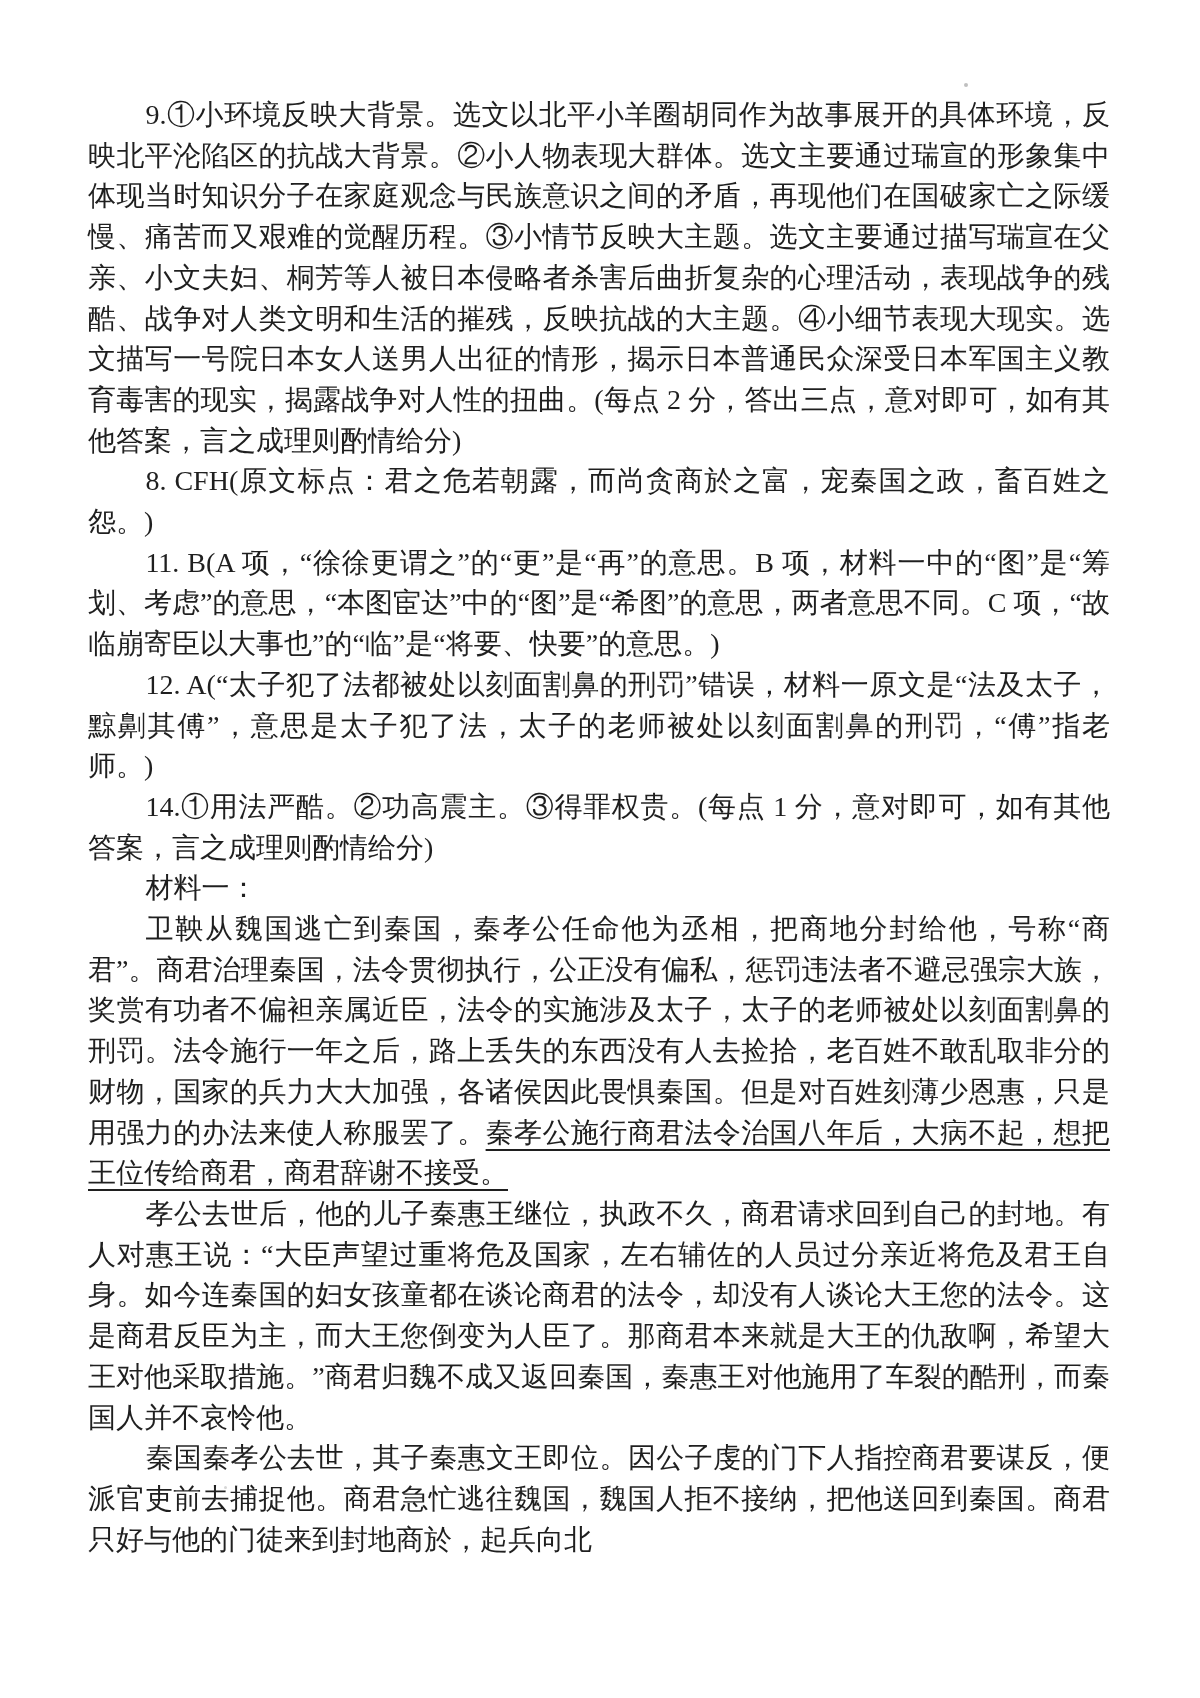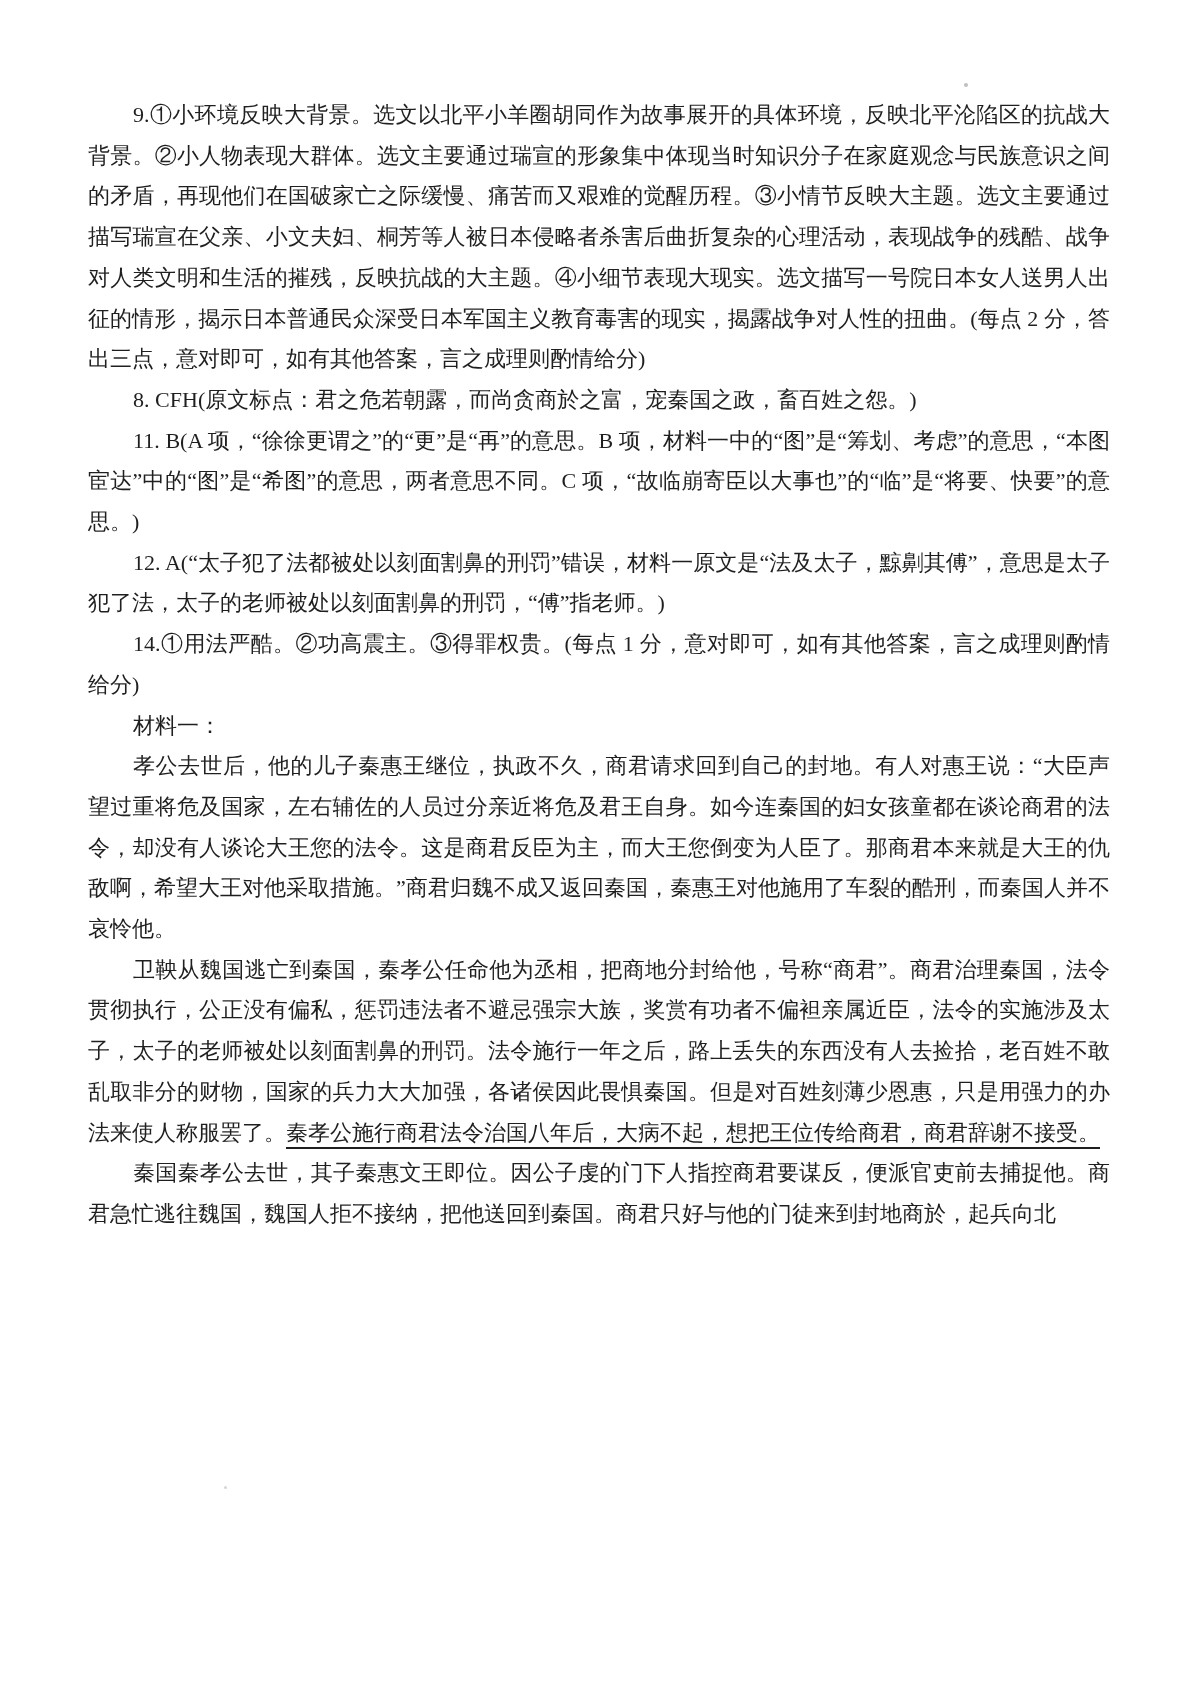--- a/index.html
+++ b/index.html
@@ -19,21 +19,21 @@
     top: 0;
     left: 0;
     width: 1200px;
     height: 1698px;
     box-sizing: border-box;
     padding: 95px 90px 0 88px;
     color: #1f1f1f;
   }
   .para {
     margin: 0;
-    font-size: 22px;
+    font-size: 28px;
     line-height: 40.7px;
     text-align: justify;
     text-indent: 2.05em;
     color: #1f1f1f;
     word-break: break-all;
   }
   .para .seg {
     
   }
   .para .underline {
@@ -74,23 +74,23 @@
 
   <p class="para"><span class="seg">12. A(“太子犯了法都被处以刻面割鼻的刑罚”错误，材料一原文是“法及太子，黥劓其傅”，意思是太子犯了法，太子的老师被处以刻面割鼻的刑罚，“傅”指老师。)</span></p>
 
 
 
   <p class="para"><span class="seg">14.①用法严酷。②功高震主。③得罪权贵。(每点 1 分，意对即可，如有其他答案，言之成理则酌情给分)</span></p>
 
 
   <p class="para"><span class="seg">材料一：</span></p>
 
+  <p class="para"><span class="seg">卫鞅从魏国逃亡到秦国，秦孝公任命他为丞相，把商地分封给他，号称“商君”。商君治理秦国，法令贯彻执行，公正没有偏私，惩罚违法者不避忌强宗大族，奖赏有功者不偏袒亲属近臣，法令的实施涉及太子，太子的老师被处以刻面割鼻的刑罚。法令施行一年之后，路上丢失的东西没有人去捡拾，老百姓不敢乱取非分的财物，国家的兵力大大加强，各诸侯因此畏惧秦国。但是对百姓刻薄少恩惠，只是用强力的办法来使人称服罢了。</span><span class="seg underline">秦孝公施行商君法令治国八年后，大病不起，想把王位传给商君，商君辞谢不接受。</span></p>
+
   <p class="para"><span class="seg">孝公去世后，他的儿子秦惠王继位，执政不久，商君请求回到自己的封地。有人对惠王说：“大臣声望过重将危及国家，左右辅佐的人员过分亲近将危及君王自身。如今连秦国的妇女孩童都在谈论商君的法令，却没有人谈论大王您的法令。这是商君反臣为主，而大王您倒变为人臣了。那商君本来就是大王的仇敌啊，希望大王对他采取措施。”商君归魏不成又返回秦国，秦惠王对他施用了车裂的酷刑，而秦国人并不哀怜他。</span></p>
-
-  <p class="para"><span class="seg">卫鞅从魏国逃亡到秦国，秦孝公任命他为丞相，把商地分封给他，号称“商君”。商君治理秦国，法令贯彻执行，公正没有偏私，惩罚违法者不避忌强宗大族，奖赏有功者不偏袒亲属近臣，法令的实施涉及太子，太子的老师被处以刻面割鼻的刑罚。法令施行一年之后，路上丢失的东西没有人去捡拾，老百姓不敢乱取非分的财物，国家的兵力大大加强，各诸侯因此畏惧秦国。但是对百姓刻薄少恩惠，只是用强力的办法来使人称服罢了。</span><span class="seg underline">秦孝公施行商君法令治国八年后，大病不起，想把王位传给商君，商君辞谢不接受。</span></p>
 
 
   <p class="para"><span class="seg">秦国秦孝公去世，其子秦惠文王即位。因公子虔的门下人指控商君要谋反，便派官吏前去捕捉他。商君急忙逃往魏国，魏国人拒不接纳，把他送回到秦国。商君只好与他的门徒来到封地商於，起兵向北</span></p>
 
 </div>
 
 <div class="speck" id="speck-top-right"></div>
 <div class="speck" id="speck-bottom-left"></div>
 
 </body></html>

